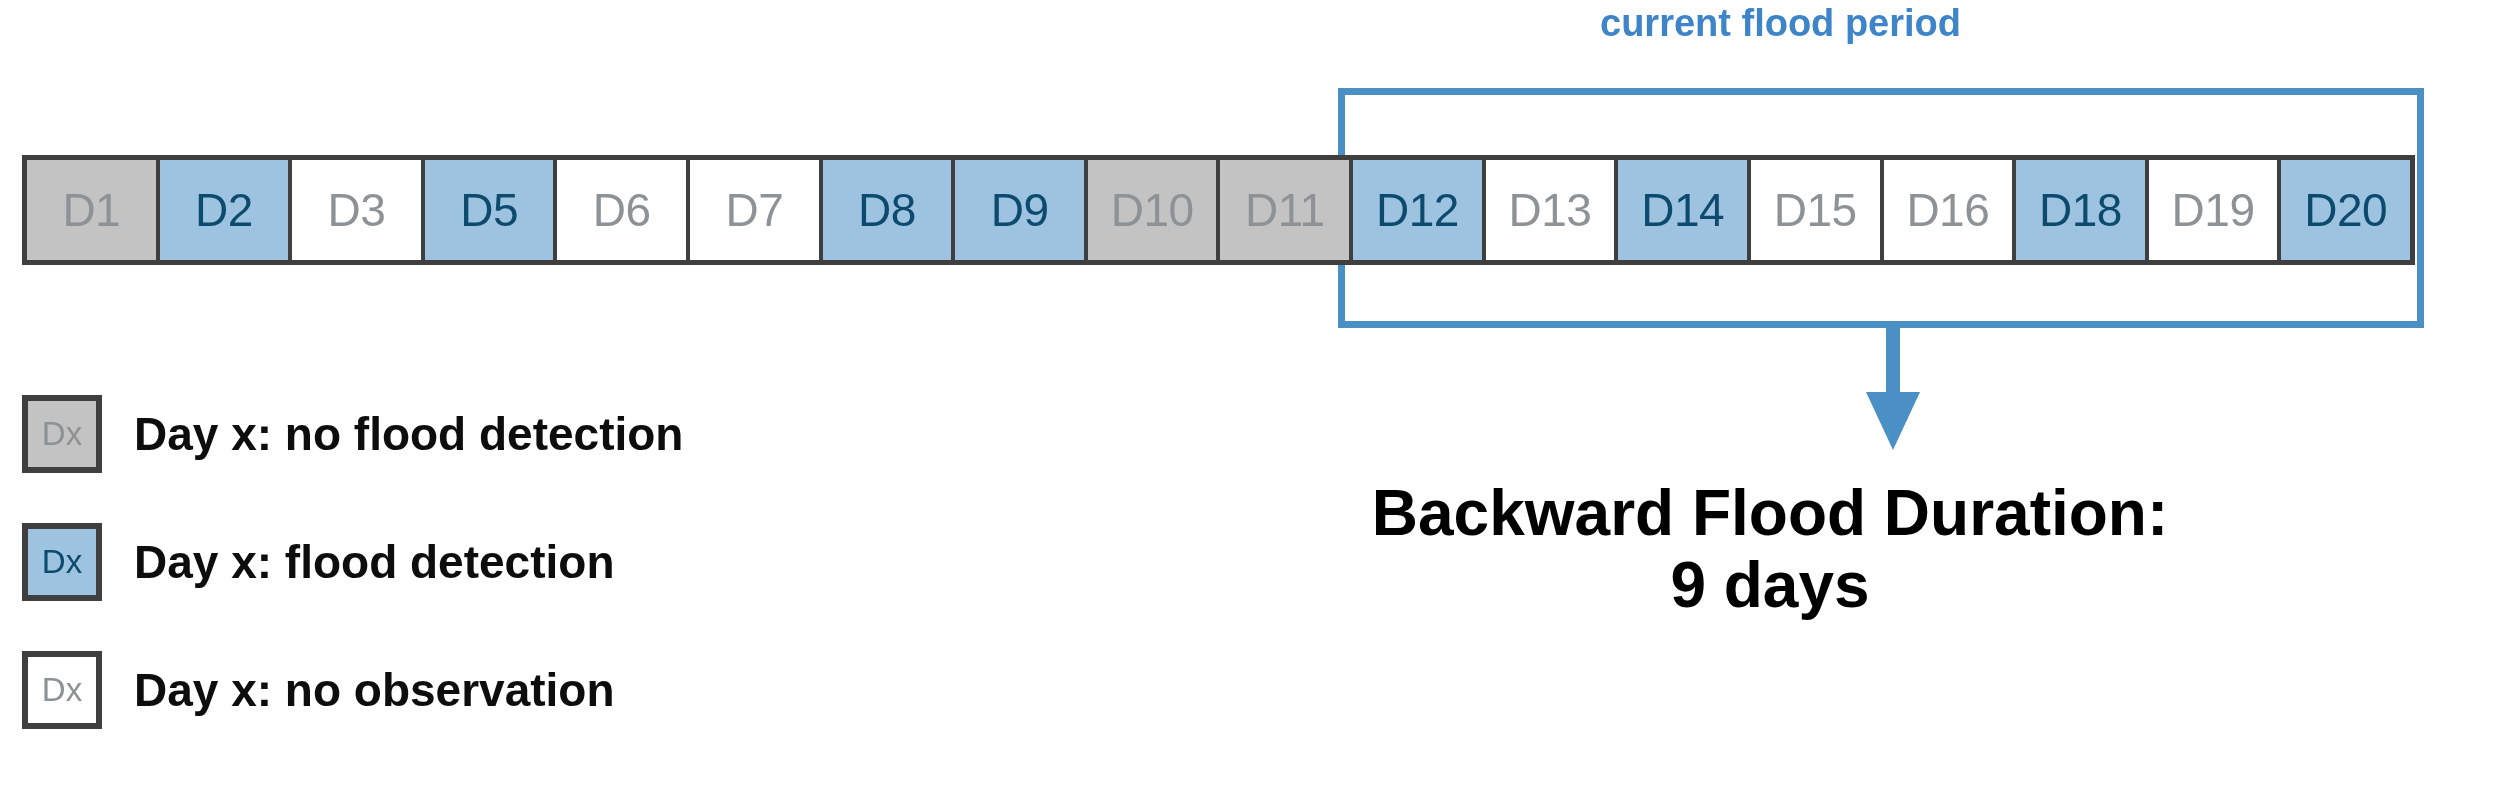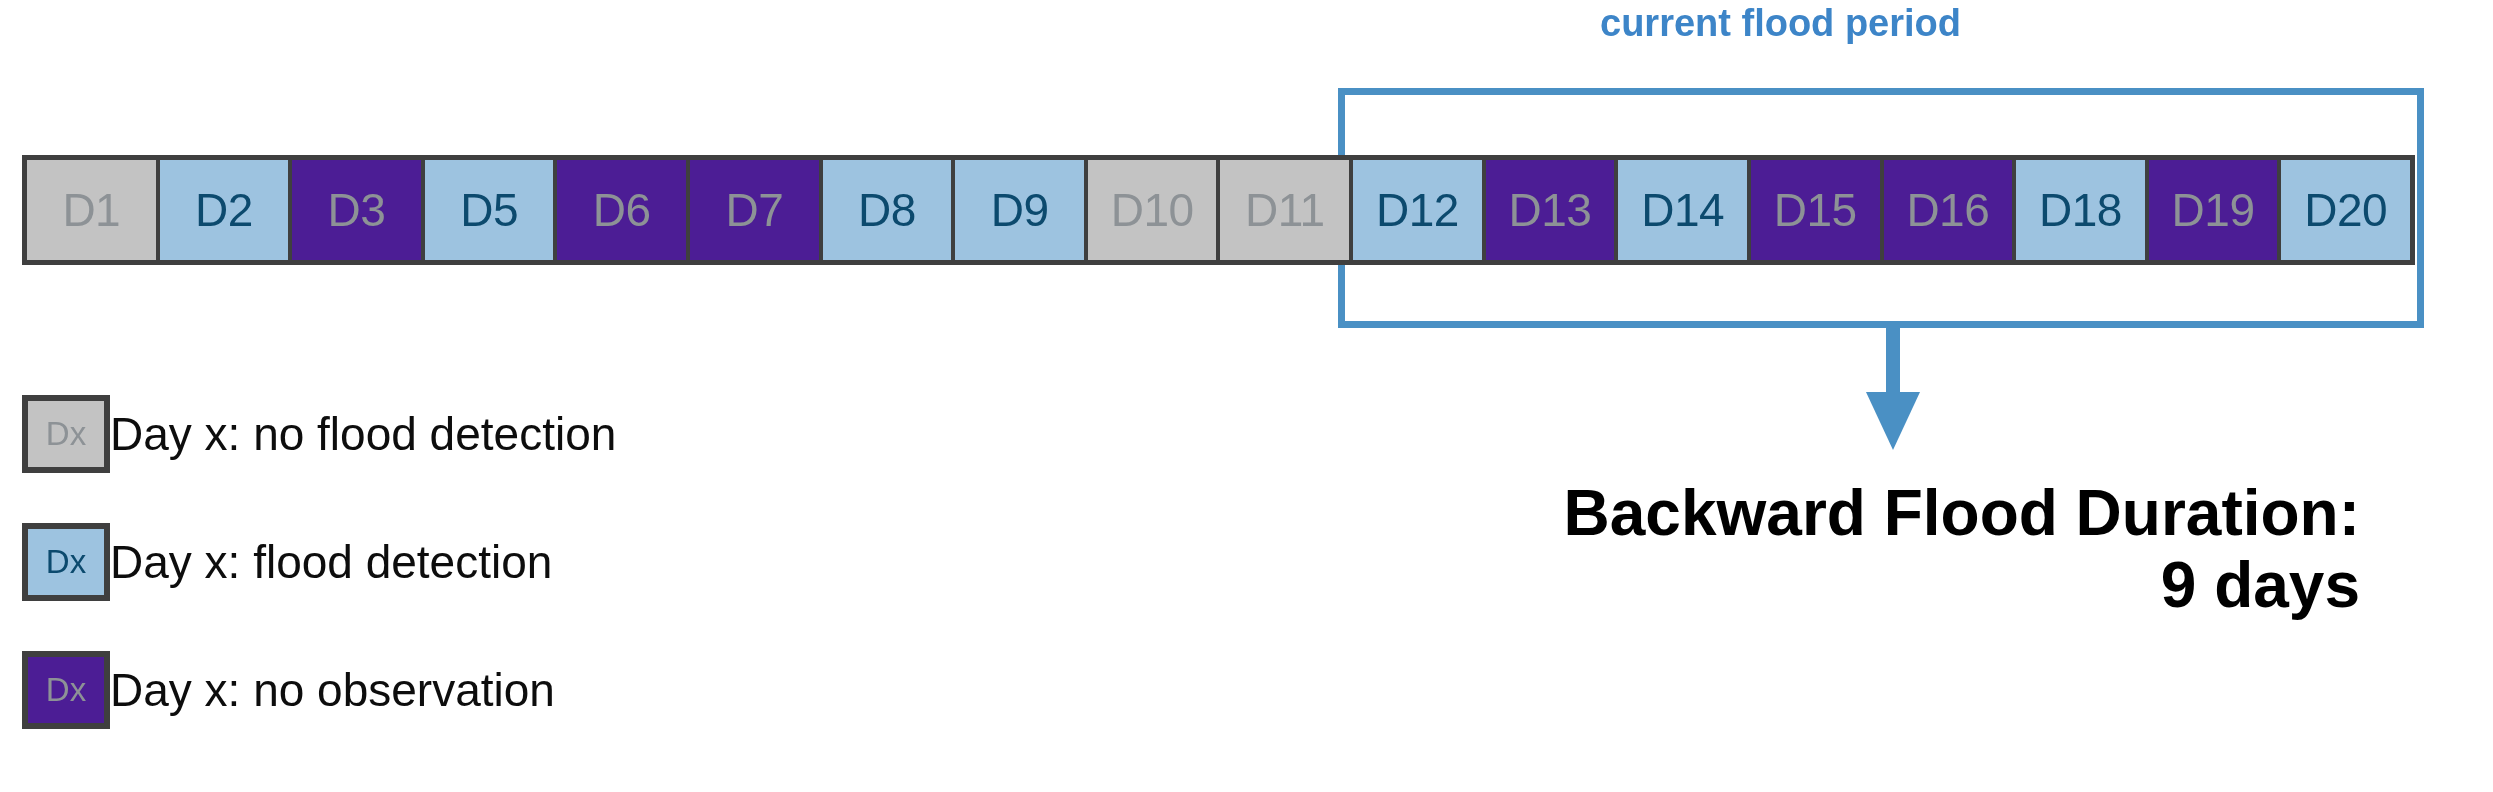--- a/index.html
+++ b/index.html
@@ -77,70 +77,70 @@
     background: #c3c3c3;
     color: #8d9296;
     font-weight: normal;
   }
   .cell-detect {
     background: #9dc3e0;
     color: #0c4a6e;
     font-weight: normal;
   }
   .cell-noobs {
-    background: #4c1d95;
+    background: #ffffff;
     color: #8d9296;
     font-weight: normal;
   }
 
   
   #legend {
     position: absolute;
     left: 22px;
     top: 395px;
   }
   .legend-row {
     display: flex;
     align-items: center;
     height: 78px;
     margin-bottom: 50px;
   }
   .legend-swatch {
-    width: 88px;
+    width: 80px;
     height: 78px;
     box-sizing: border-box;
     border: 6px solid #3f3f3f;
     display: flex;
     align-items: center;
     justify-content: center;
     font-size: 33px;
     flex: 0 0 auto;
   }
   .legend-label {
+    margin-left: 32px;
     font-size: 46px;
-    font-weight: normal;
+    font-weight: bold;
     color: #0d0d0d;
     white-space: nowrap;
   }
 
   
   #result-block {
     position: absolute;
     left: 1180px;
     top: 478px;
     width: 1180px;
     text-align: center;
   }
   .result-line {
     font-size: 64px;
     font-weight: bold;
     color: #000000;
     line-height: 1.12;
     white-space: nowrap;
-    text-align: right;
   }
 </style>
 </head>
 <body>
 
 <div id="flood-period-label">current flood period</div>
 
 <div id="flood-period-bracket"></div>
 
 <div id="flood-period-arrow">

